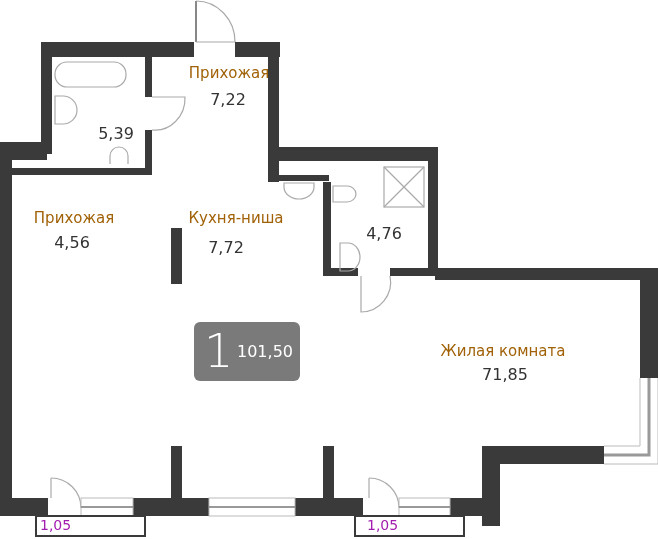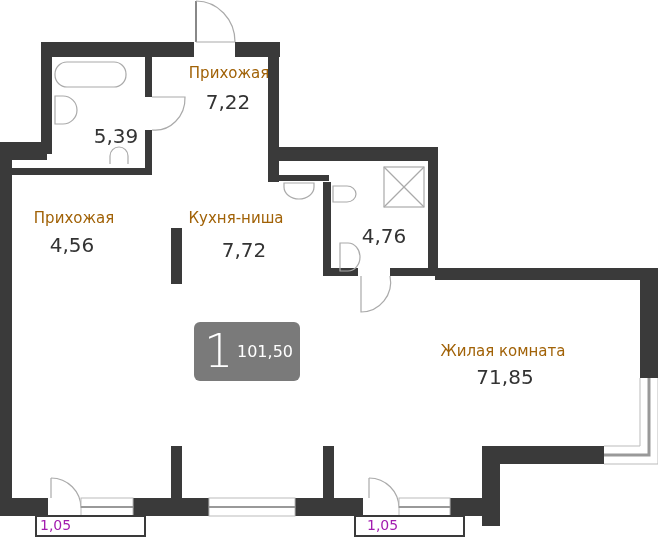--- a/index.html
+++ b/index.html
@@ -1,20 +1,20 @@
 <!DOCTYPE html>
 <html><head>
 <meta charset="utf-8">
 <style>
   html, body { margin: 0; padding: 0; background: #ffffff; }
   body { width: 658px; height: 539px; position: relative; overflow: hidden;
          font-family: "DejaVu Sans", "Liberation Sans", sans-serif; }
   #plan { position: absolute; left: 0; top: 0; }
   .room-label { position: absolute; color: #a16207; font-size: 15px; text-align: center; white-space: nowrap; transform: translateX(-50%); }
-  .room-area { position: absolute; color: #333333; font-size: 20px; text-align: center; white-space: nowrap; transform: translateX(-50%); }
+  .room-area { position: absolute; color: #333333; font-size: 16px; text-align: center; white-space: nowrap; transform: translateX(-50%); }
   .badge { position: absolute; left: 194px; top: 322px; width: 106px; height: 59px;
            background: #7a7a7a; border-radius: 6px; color: #ffffff; }
   .badge .rooms { position: absolute; left: 10px; top: 2px; font-size: 46px; font-weight: 300; line-height: 54px; }
   .badge .total { position: absolute; left: 43px; top: 20px; font-size: 16px; }
   .dim { position: absolute; font-size: 14px; color: #a21caf; }
 </style>
 </head>
 <body>
 
 <svg id="plan" width="658" height="539" viewBox="0 0 658 539">
@@ -114,21 +114,21 @@
 
 <div class="room-label" style="left:229px; top:64px;">Прихожая</div>
 <div class="room-area" style="left:228px; top:90px;">7,22</div>
 
 <div class="room-area" style="left:116px; top:112px;margin-top:12px;">5,39</div>
 
 <div class="room-label" style="left:74px; top:209px;">Прихожая</div>
 <div class="room-area" style="left:72px; top:233px;">4,56</div>
 
 <div class="room-label" style="left:236px; top:209px;">Кухня-ниша</div>
-<div class="room-area" style="left:244px; top:238px;">7,72</div>
+<div class="room-area" style="left:226px; top:238px;">7,72</div>
 
 <div class="room-area" style="left:384px; top:224px;">4,76</div>
 
 <div class="room-label" style="left:503px; top:342px;">Жилая комната</div>
 <div class="room-area" style="left:505px; top:365px;">71,85</div>
 
 <div class="badge">
   <span class="rooms">1</span>
   <span class="total">101,50</span>
 </div>

